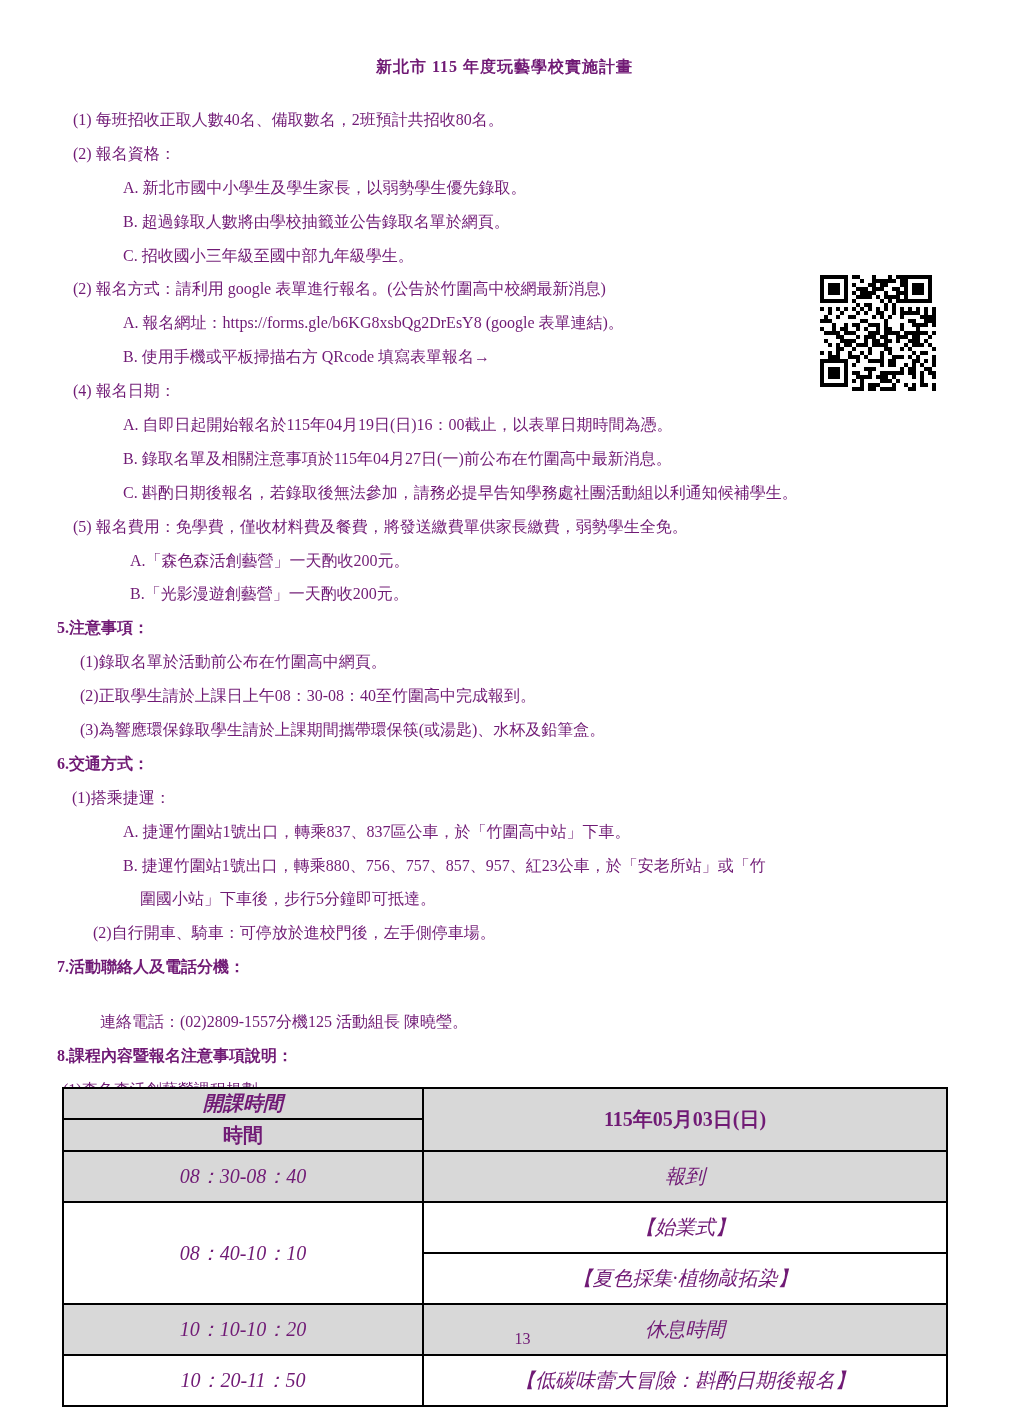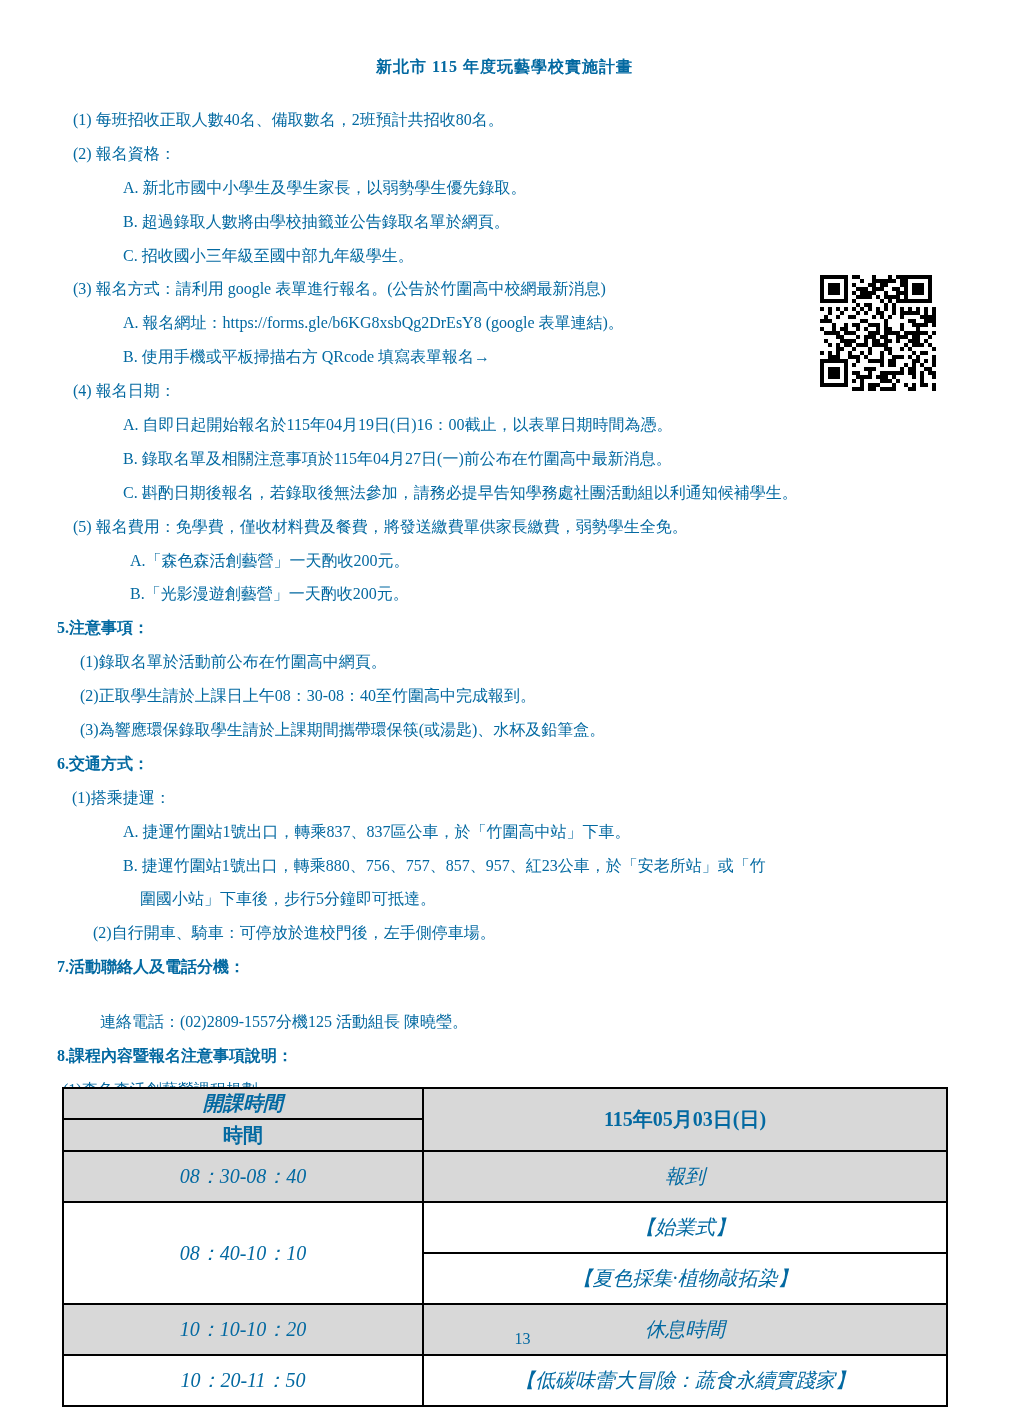--- a/index.html
+++ b/index.html
@@ -2,21 +2,21 @@
 <html><head>
 <meta charset="utf-8">
 <style>
   html,body{margin:0;padding:0;background:#888;}
   .page{
     position:relative;
     width:1009px;height:1427px;
     margin:0 auto;
     background:#ffffff;
     font-family:"Liberation Serif","DejaVu Serif",serif;
-    color:#0369a1;
+    color:#701a75;
     overflow:hidden;
   }
   .doc-title{
     position:absolute;top:57px;left:0;width:100%;
     text-align:center;font-weight:bold;font-size:16px;
     letter-spacing:1px;
   }
   .content{
     position:absolute;top:103px;left:57px;width:930px;
   }
@@ -69,21 +69,21 @@
   <div class="content">
     <div class="ln i-item">(1) 每班招收正取人數40名、備取數名，2班預計共招收80名。</div>
     <div class="ln i-item">(2) 報名資格：</div>
     <div class="ln i-sub">
         <span>A. 新北市國中小學生及學生家長，以</span>
         <span class="b">弱勢學生優先錄取</span>
         <span>。</span>
       </div>
     <div class="ln i-sub">B. 超過錄取人數將由學校抽籤並公告錄取名單於網頁。</div>
     <div class="ln i-sub">C. 招收國小三年級至國中部九年級學生。</div>
-    <div class="ln i-item">(3) 報名方式：請利用 google 表單進行報名。(公告於竹圍高中校網最新消息)</div>
+    <div class="ln i-item">(2) 報名方式：請利用 google 表單進行報名。(公告於竹圍高中校網最新消息)</div>
     <div class="ln i-sub">A. 報名網址：https://forms.gle/b6KG8xsbQg2DrEsY8 (google 表單連結)。</div>
     <div class="ln i-sub">B. 使用手機或平板掃描右方 QRcode 填寫表單報名→</div>
     <div class="ln i-item">(4) 報名日期：</div>
     <div class="ln i-sub">A. 自即日起開始報名於115年04月19日(日)16：00截止，以表單日期時間為憑。</div>
     <div class="ln i-sub">B. 錄取名單及相關注意事項於115年04月27日(一)前公布在竹圍高中最新消息。</div>
     <div class="ln i-sub">C. 斟酌日期後報名，若錄取後無法參加，請務必提早告知學務處社團活動組以利通知候補學生。</div>
     <div class="ln i-item">
         <span>(5) 報名費用：</span>
         <span class="b">免學費，僅收材料費及餐費，將發送繳費單供家長繳費，弱勢學生全免。</span>
       </div>
@@ -541,20 +541,20 @@
     </tr>
     <tr class="dr">
       <td>【夏色採集·植物敲拓染】</td>
     </tr>
     <tr class="dr">
       <td class="col-time gray">10：10-10：20</td>
       <td class="gray">休息時間</td>
     </tr>
     <tr class="dr">
       <td class="col-time">10：20-11：50</td>
-      <td>【低碳味蕾大冒險：蔬食永續實踐家】</td>
+      <td>【低碳味蕾大冒險：斟酌日期後報名】</td>
     </tr>
   </tbody>
     </table>
 
   <div class="page-num">13</div>
 
 </div>
 
 </body></html>

